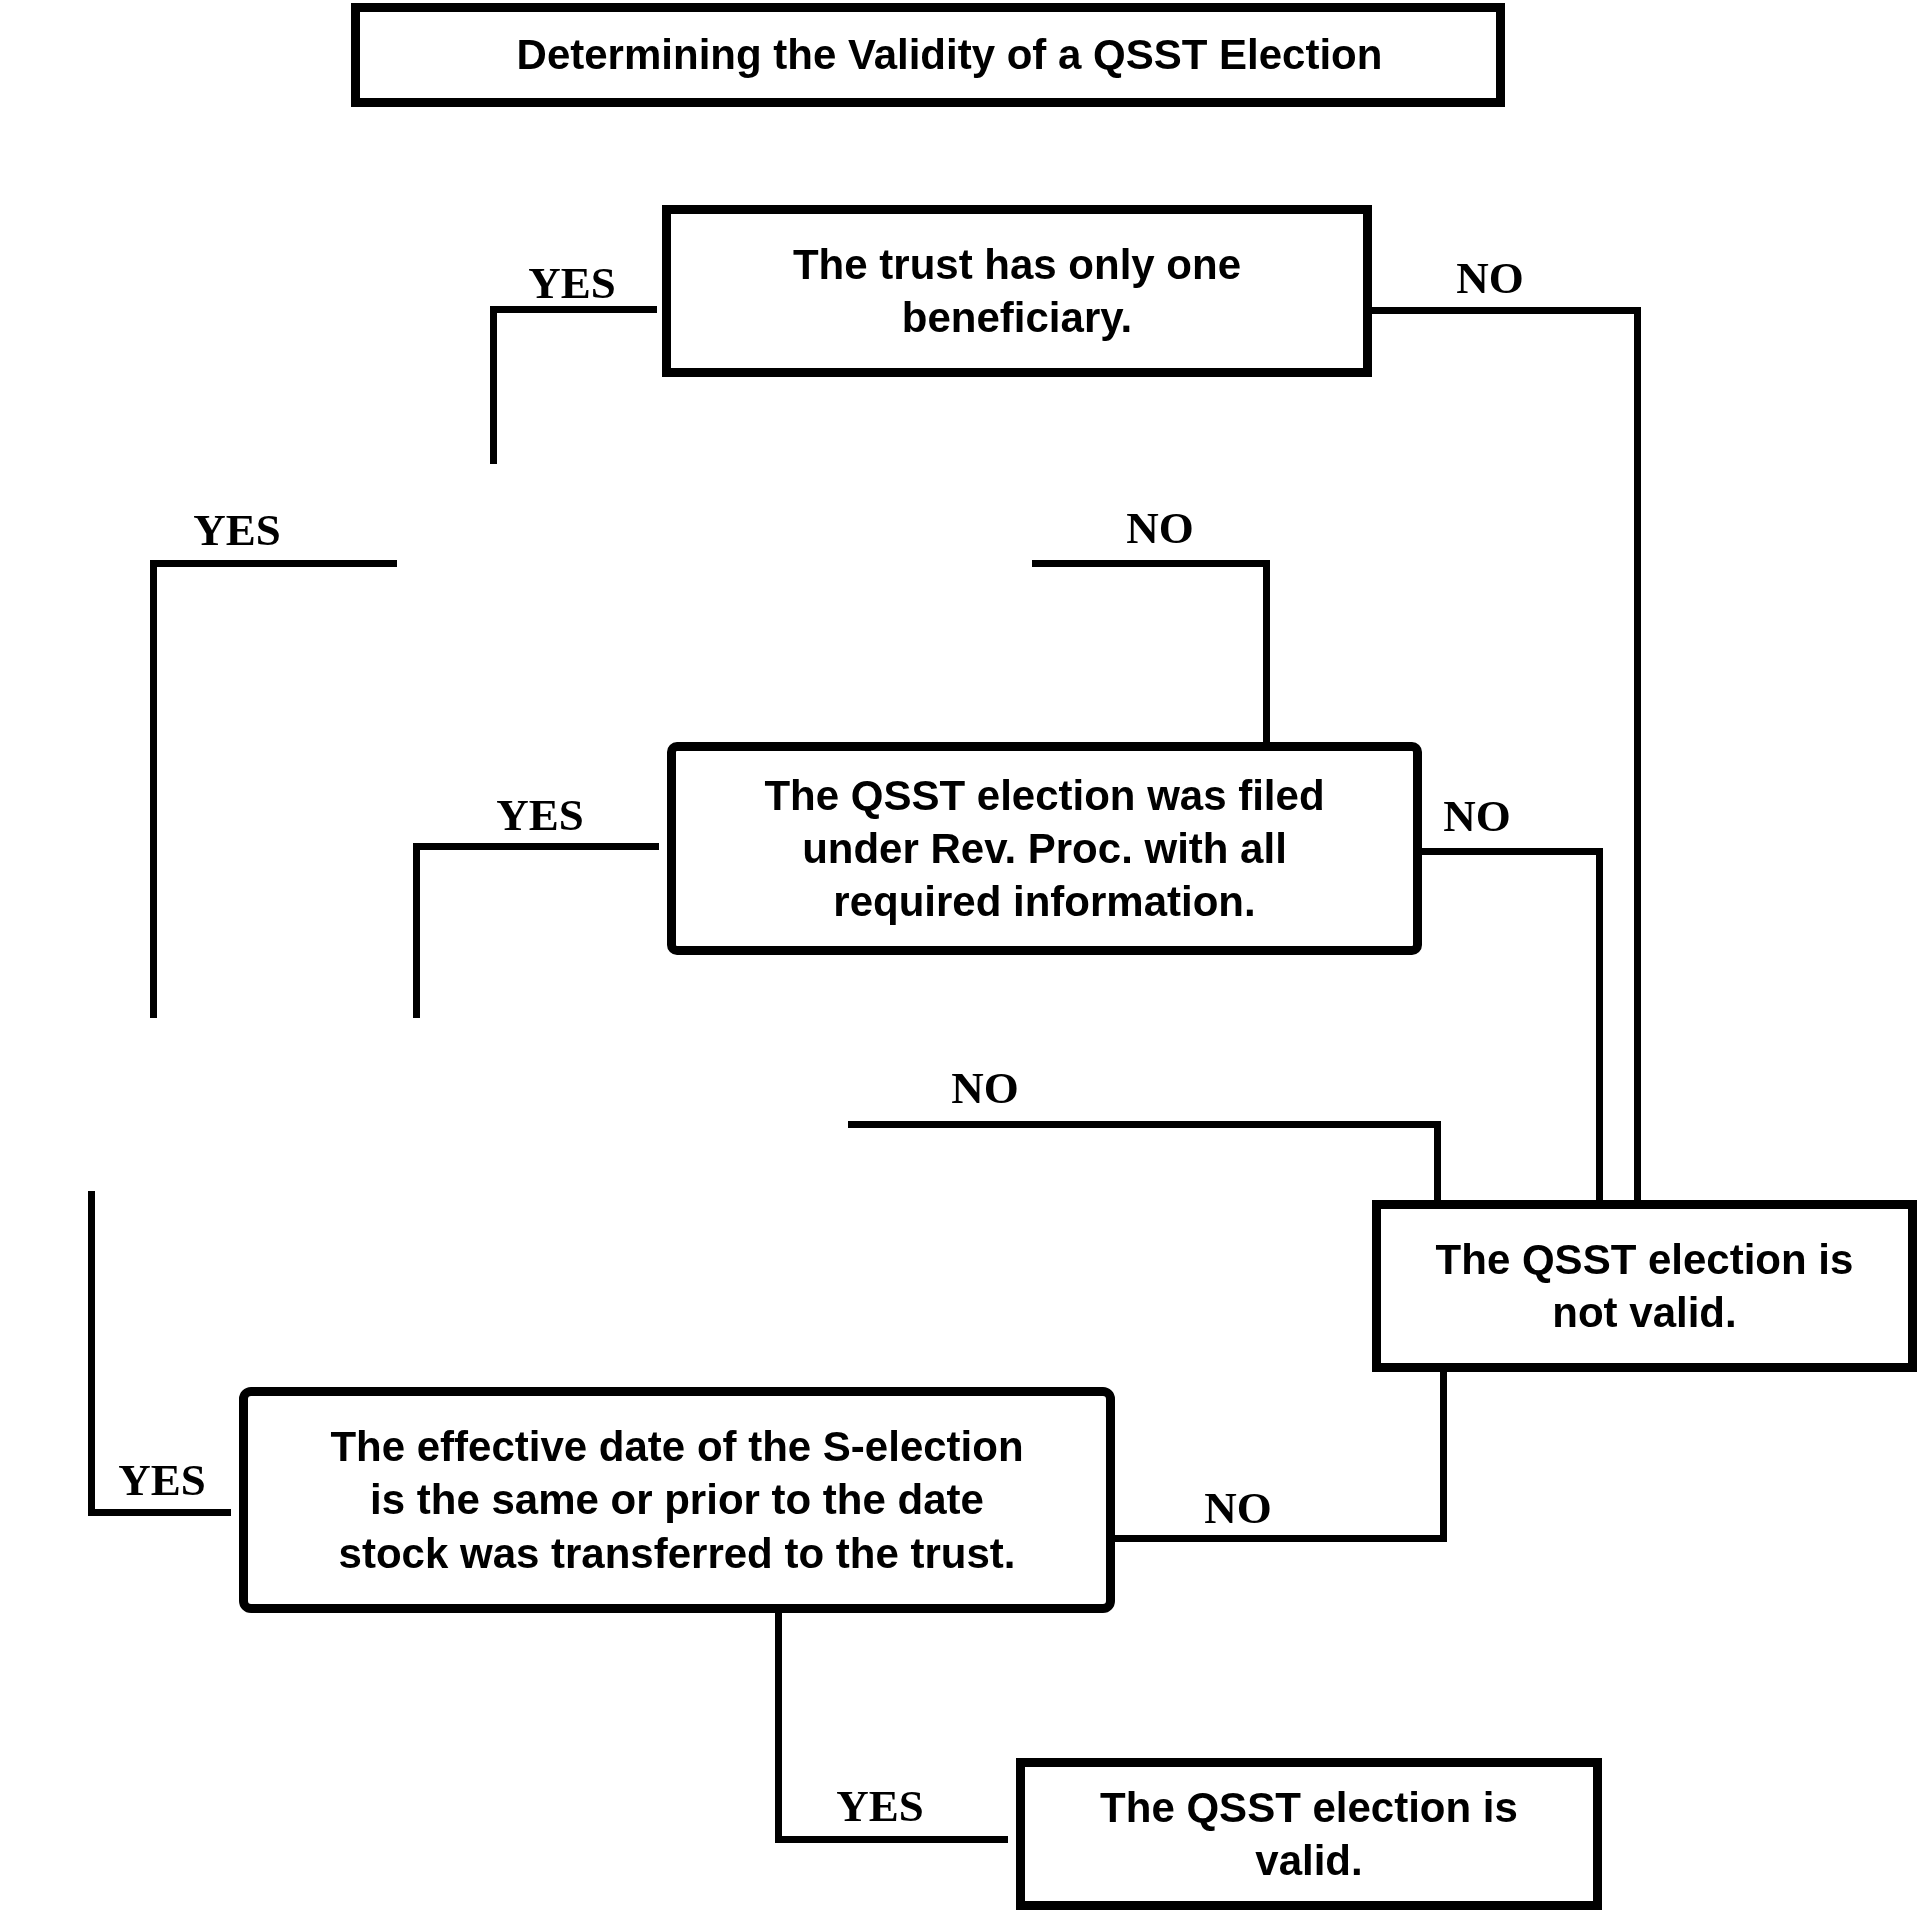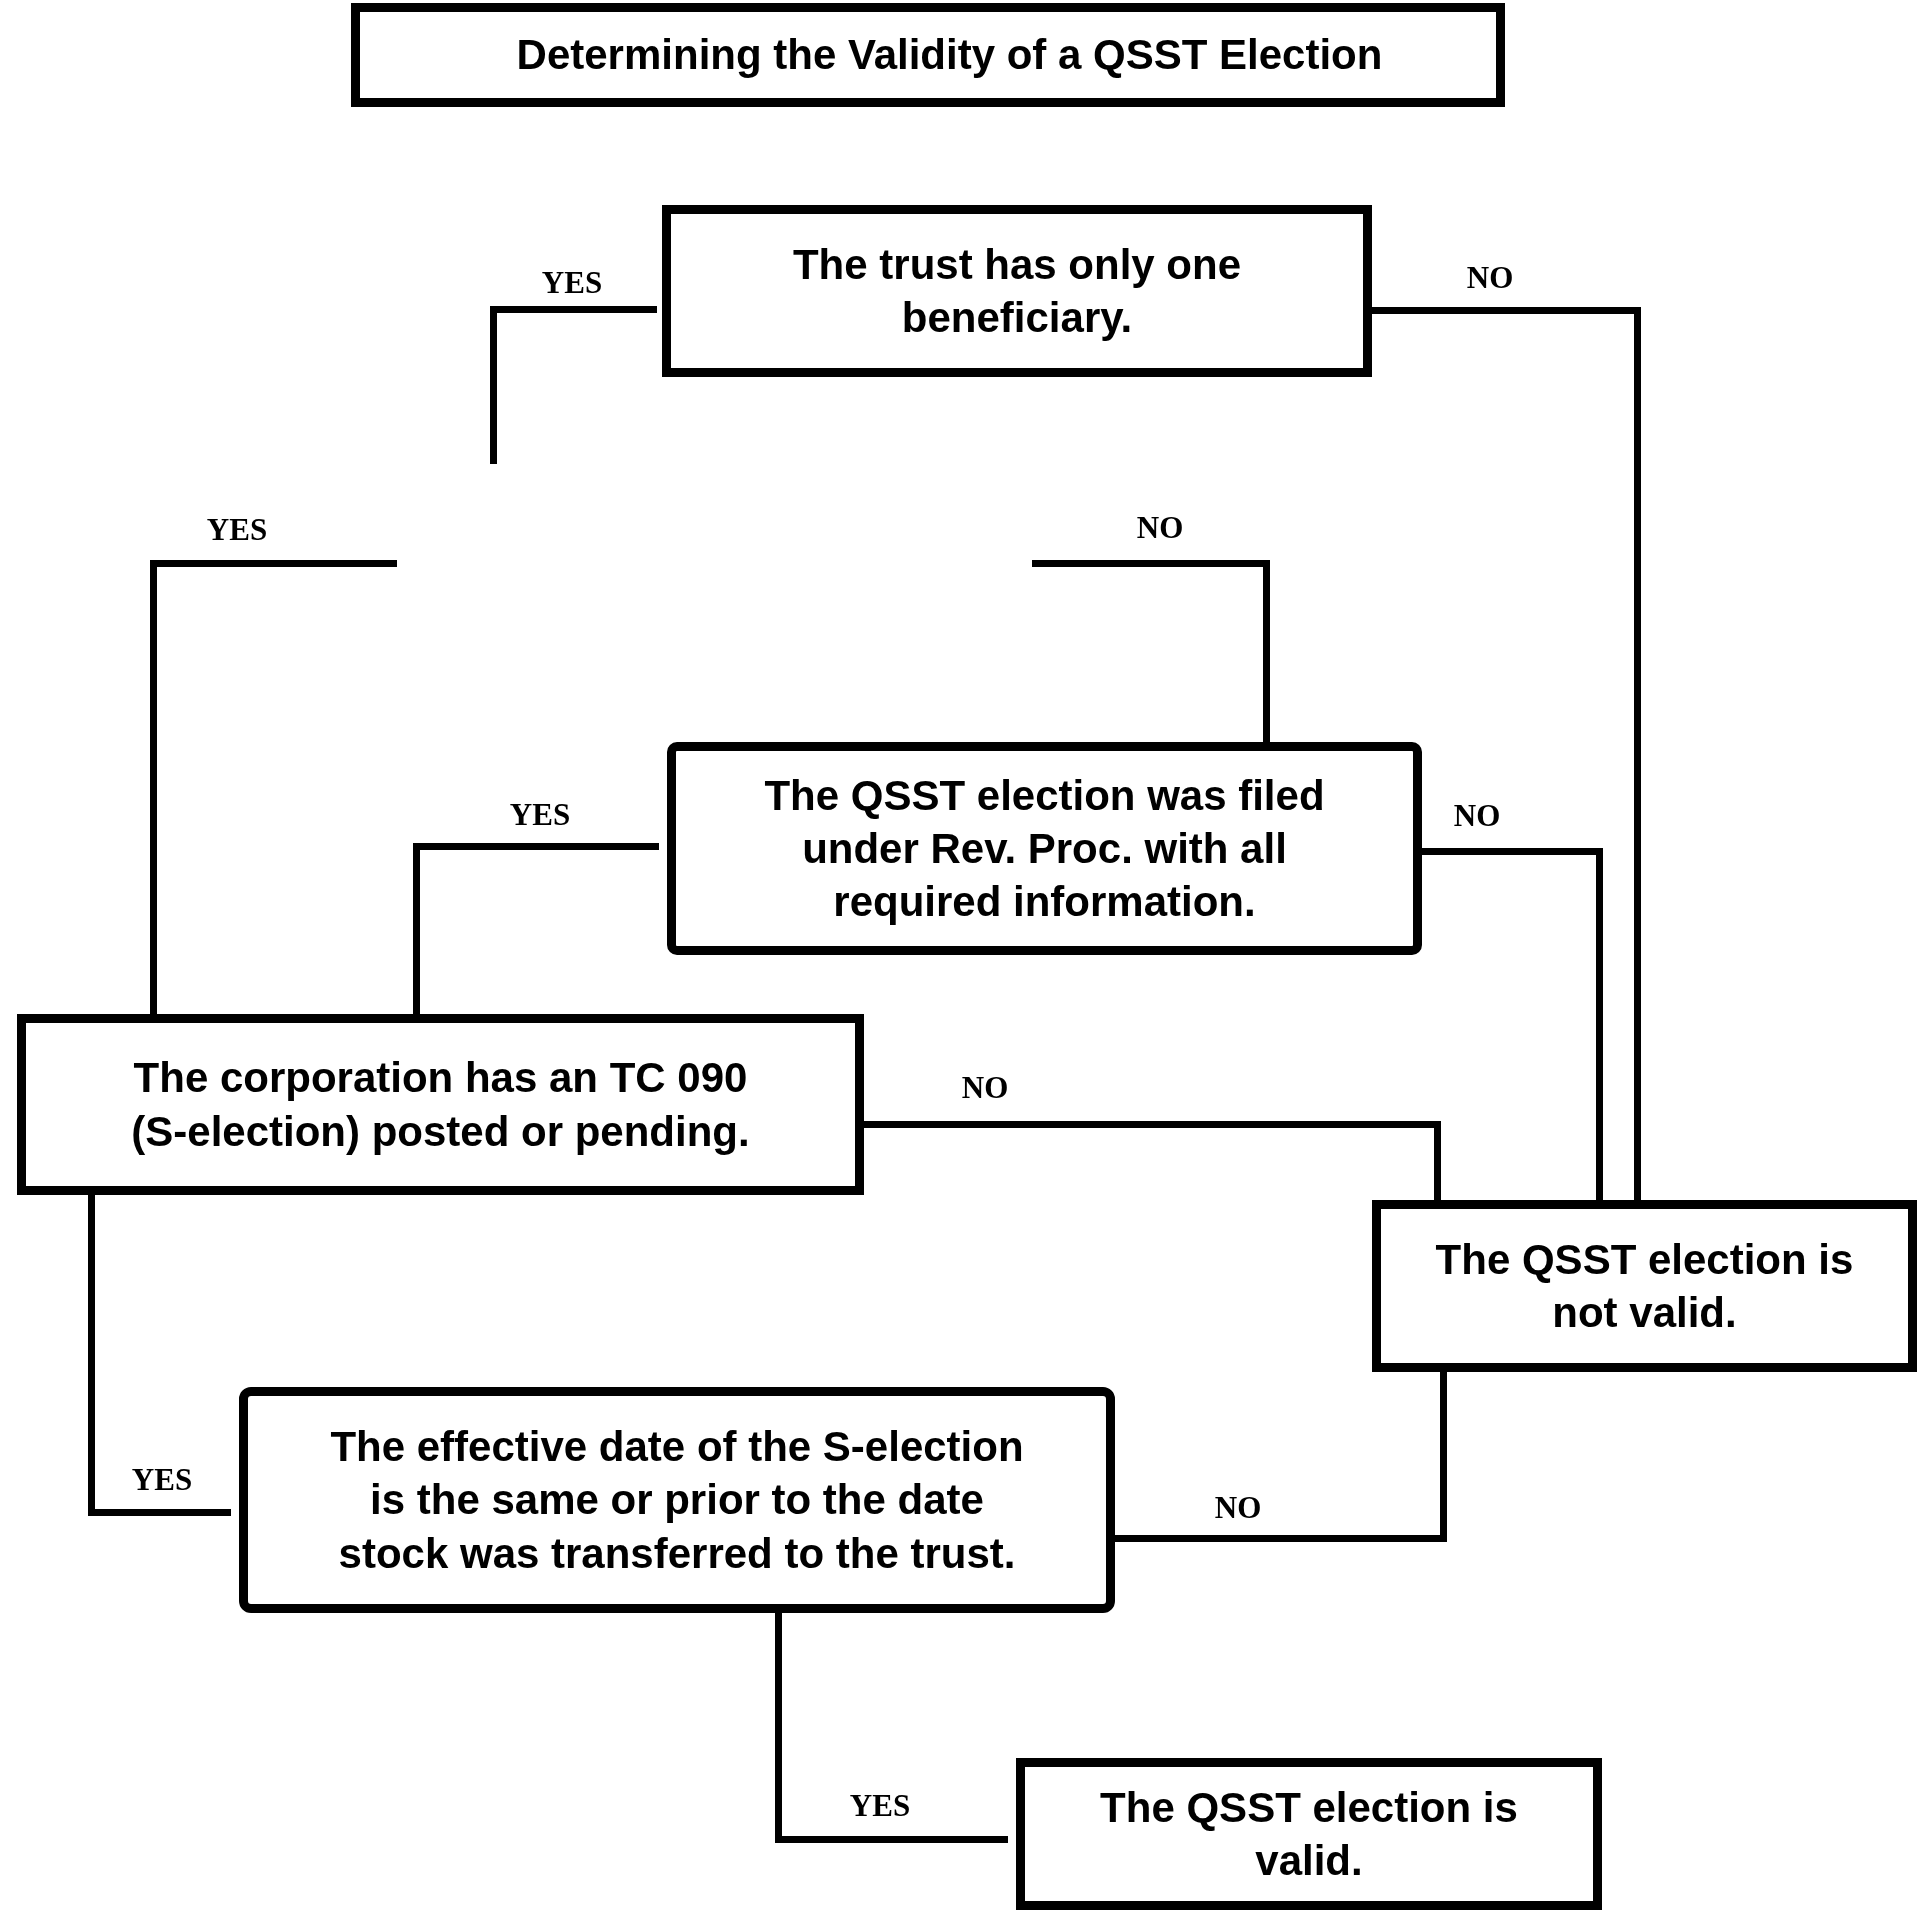--- a/index.html
+++ b/index.html
@@ -33,21 +33,21 @@
   .node { font-size: 42px; line-height: 1.27; margin-left: 12px; }
   .hline, .vline {
     position: absolute;
     background: #000000;
     z-index: 1;
   }
   .edge-label {
     position: absolute;
     font-family: "Liberation Serif", serif;
     font-weight: bold;
-    font-size: 31px;
+    font-size: 45px;
     color: #000000;
     transform: translate(-50%, -50%);
     white-space: nowrap;
     z-index: 3;
   }
 </style>
 </head>
 <body>
 
 <div id="canvas">
@@ -55,22 +55,20 @@
   <div class="box title-box" style="left:351px; top:3px; width:1154px; height:104px;">Determining the Validity of a QSST Election</div>
 
   <div class="box node" style="left:650px; top:205px; width:710px; height:172px;">The trust has only one
 beneficiary.</div>
 
 
   <div class="box node" style="left:655px; top:742px; width:755px; height:213px;border-radius:10px;">The QSST election was filed
 under Rev. Proc. with all
 required information.</div>
 
-  <div class="box node" style="left:5px; top:1014px; width:847px; height:181px;">The corporation has an TC 090
-(S-election) posted or pending.</div>
 
   <div class="box node" style="left:1360px; top:1200px; width:545px; height:172px;">The QSST election is
 not valid.</div>
 
   <div class="box node" style="left:227px; top:1387px; width:876px; height:226px;border-radius:12px;">The effective date of the S-election
 is the same or prior to the date
 stock was transferred to the trust.</div>
 
   <div class="box node" style="left:1004px; top:1758px; width:586px; height:152px;">The QSST election is
 valid.</div>

